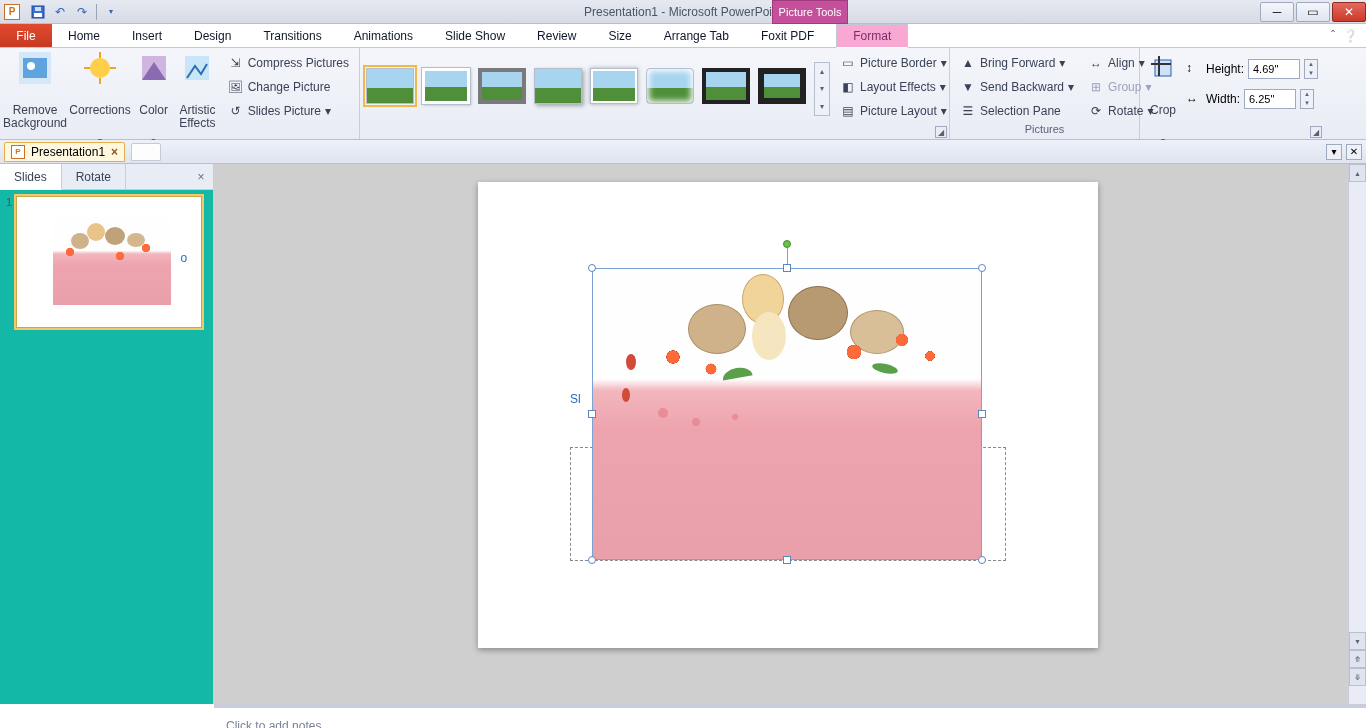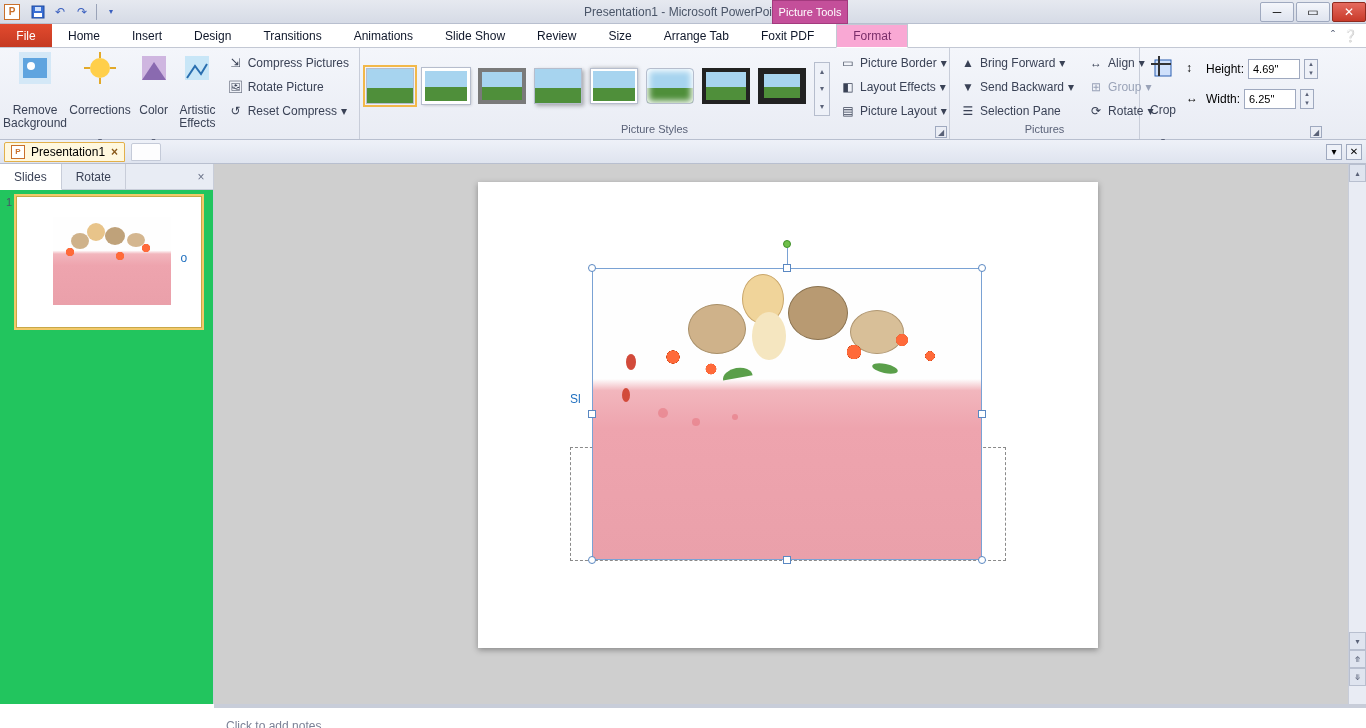--- a/index.html
+++ b/index.html
@@ -63,21 +63,21 @@
 .doctabs { height: 24px; background: linear-gradient(#eef1f8, #dfe4ef); border-bottom: 1px solid #b8bfcf; display: flex; align-items: center; padding-left: 4px; position:relative;}
 .doctab { height: 20px; background: #fff8df; border: 1px solid #e2b04a; display: flex; align-items: center; gap: 6px; padding: 0 6px; border-radius: 2px 2px 0 0;}
 .doctab .ico { width:14px; height:14px; background:#fff; border:1px solid #c96f2a; color:#c96f2a; font-size:8px; font-weight:bold; display:flex;align-items:center;justify-content:center;}
 .doctab .closex { color:#8a5a1a; font-weight:bold; }
 .doctab-blank { width: 30px; height:18px; border:1px solid #c4cad8; background:#fdfdfe; margin-left:6px; border-radius:2px 2px 0 0;}
 .doctabs-right { position:absolute; right:4px; display:flex; gap:4px; align-items:center;}
 .doctabs-right div { width:16px; height:16px; border:1px solid #9fa9bf; background:#eef1f8; font-size:10px; display:flex; align-items:center; justify-content:center;}
 
 
 .main { display: flex; height: 540px; }
-.sidepanel { width: 214px; background: #22c55e; border-right: 1px solid #c8cdd9; display:flex; flex-direction:column;}
+.sidepanel { width: 214px; background: #14b8a6; border-right: 1px solid #c8cdd9; display:flex; flex-direction:column;}
 .sidetabs { height: 26px; display: flex; border-bottom: 1px solid #c8cdd9; background:#e8ecf4;}
 .sidetab { padding: 0 14px; display:flex; align-items:center; color:#3a4256; border-right:1px solid #c8cdd9;}
 .sidetab.active { background:#fff; border-bottom:1px solid #fff; margin-bottom:-1px;}
 .sidetab-close { margin-left:auto; width:24px; display:flex; align-items:center; justify-content:center; color:#6a7288;}
 .thumbs { flex:1; padding: 6px; }
 .thumb-row { display:flex; gap:4px; }
 .thumb-num { font-size:11px; color:#4a5568; }
 .thumb { width: 186px; height: 132px; background:#fff; border:1px solid #c8a848; outline: 2px solid #f2c96a; position:relative; overflow:hidden;}
 .thumb-content-text { position:absolute; top:54px; left:0; right:0; text-align:center; color:#1f6fbf; font-size:13px; letter-spacing: 14px; padding-left:14px;}
 .thumb-img { position:absolute; left:36px; top:20px; width:118px; height:88px; }
@@ -205,25 +205,25 @@
         <span>Artistic Effects</span>
           <span class="caret">▾</span>
       </div>
       <div class="stack">
         <div class="small-btn">
             <span class="ico">⇲</span>
             <span>Compress Pictures</span>
           </div>
         <div class="small-btn">
             <span class="ico">🖼</span>
-            <span>Rotate Picture</span>
+            <span>Change Picture</span>
           </div>
         <div class="small-btn">
             <span class="ico">↺</span>
-            <span>Reset Compress</span> 
+            <span>Slides Picture</span> 
             <span class="caret">▾</span>
           </div>
       </div>
     </div>
   </div>
 
   <div class="group" style="width:590px;">
     <div class="group-body">
       <div class="gallery">
         <div class="gal-item sel"></div>
@@ -251,21 +251,20 @@
             <span>Layout Effects</span> 
             <span class="caret">▾</span>
           </div>
         <div class="small-btn">
             <span class="ico">▤</span>
             <span>Picture Layout</span> 
             <span class="caret">▾</span>
           </div>
       </div>
     </div>
-    <div class="group-label">Picture Styles</div>
     <div class="group-launcher">◢</div>
   </div>
 
   <div class="group" style="width:190px;">
     <div class="group-body">
       <div class="stack">
         <div class="small-btn">
             <span class="ico">▲</span>
             <span>Bring Forward</span> 
             <span class="caret">▾</span>

